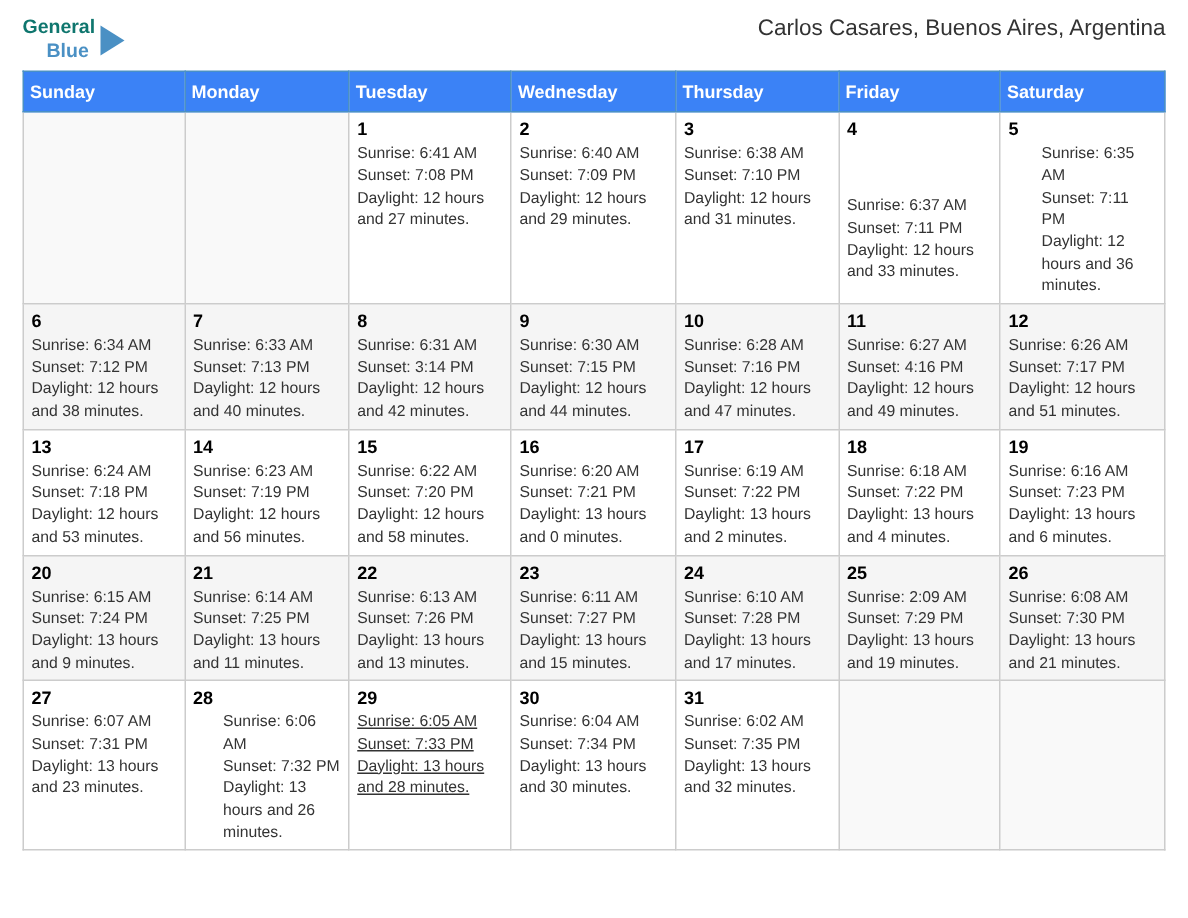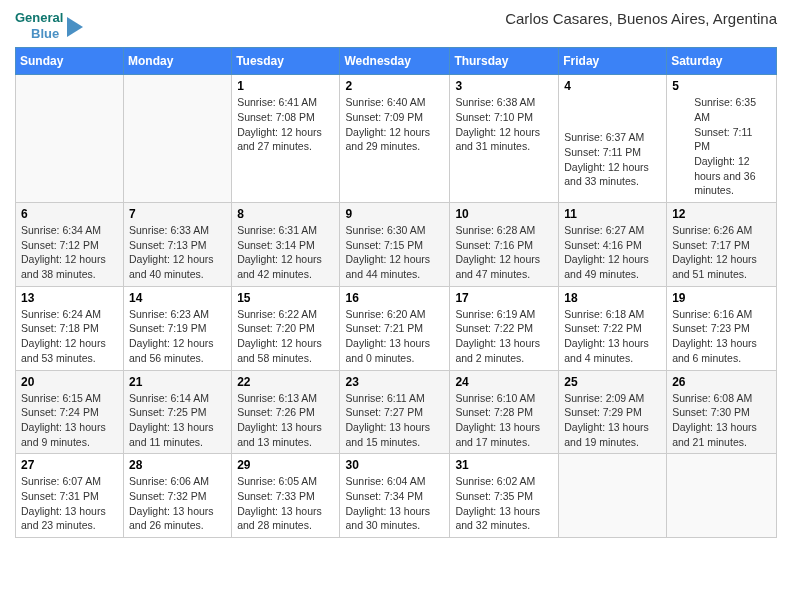--- a/index.html
+++ b/index.html
@@ -291,27 +291,27 @@
       </tr>
       <tr>
         <td>
           <span class="day-number">27</span>
           <div class="day-info" style="white-space: pre-line;">Sunrise: 6:07 AM
 Sunset: 7:31 PM
 Daylight: 13 hours and 23 minutes.</div>
         </td>
         <td>
           <span class="day-number">28</span>
-          <div class="day-info" style="white-space: pre-line;">Sunrise: 6:06 AM
+          <div class="day-info" style="white-space: pre-line; margin-left: 20px;">Sunrise: 6:06 AM
 Sunset: 7:32 PM
 Daylight: 13 hours and 26 minutes.</div>
         </td>
         <td>
           <span class="day-number">29</span>
-          <div class="day-info" style="white-space: pre-line;">Sunrise: 6:05 AM
+          <div class="day-info" style="white-space: pre-line; text-decoration: underline;">Sunrise: 6:05 AM
 Sunset: 7:33 PM
 Daylight: 13 hours and 28 minutes.</div>
         </td>
         <td>
           <span class="day-number">30</span>
           <div class="day-info" style="white-space: pre-line;">Sunrise: 6:04 AM
 Sunset: 7:34 PM
 Daylight: 13 hours and 30 minutes.</div>
         </td>
         <td>

